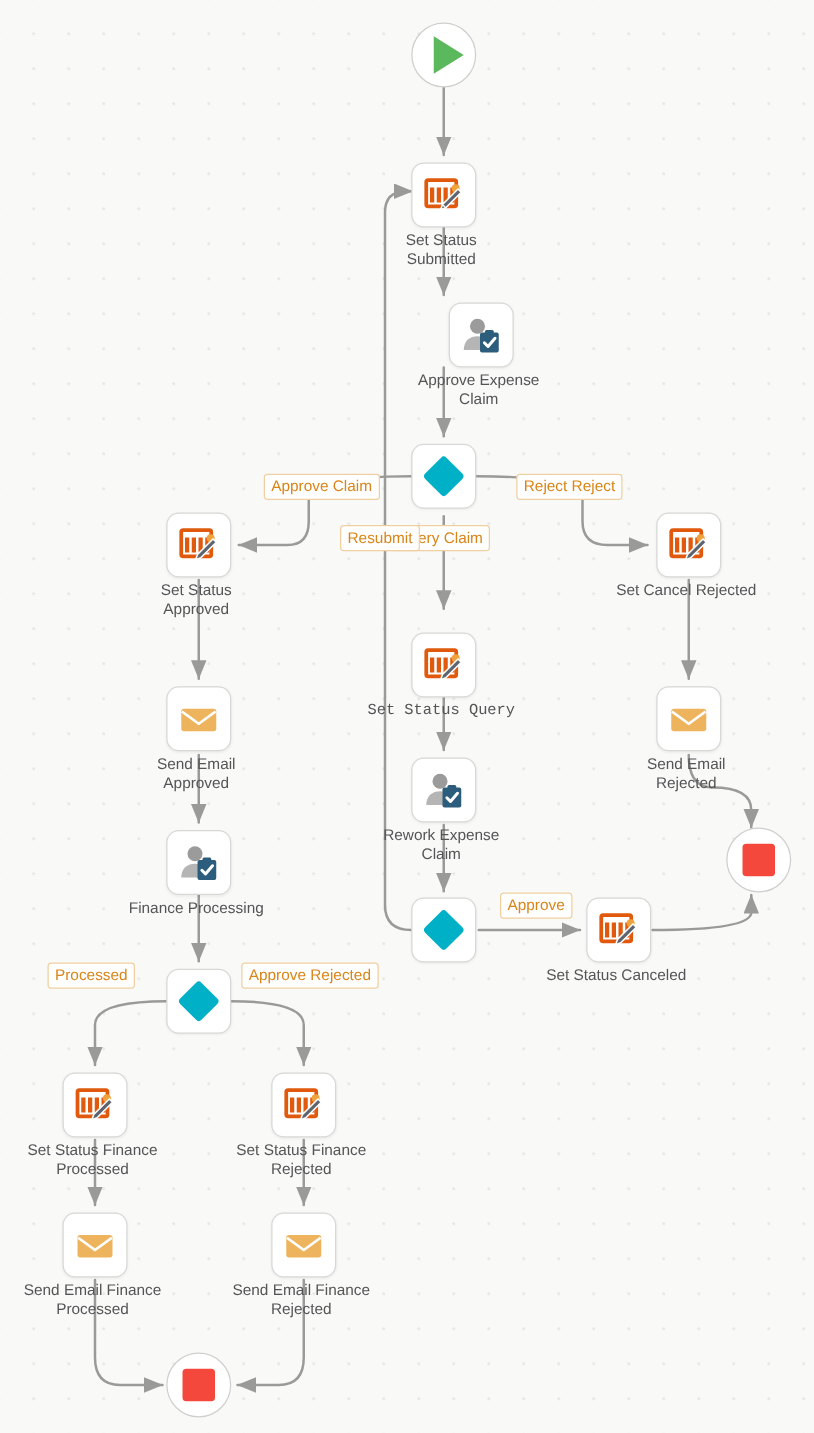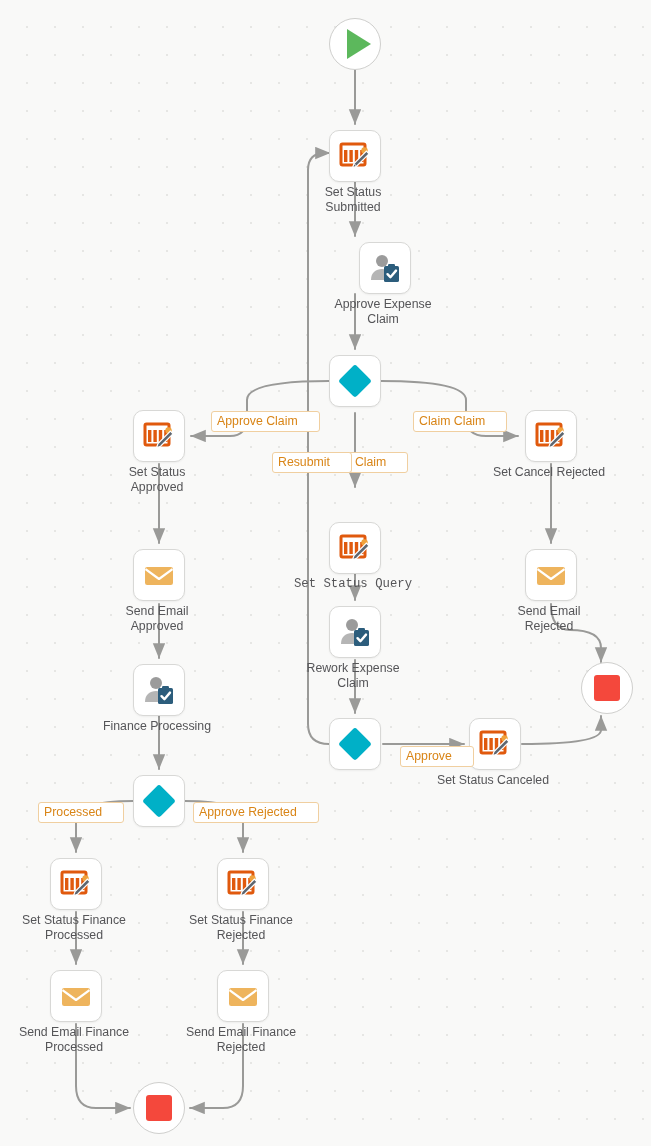--- a/index.html
+++ b/index.html
@@ -89,23 +89,22 @@
 
   
   .edge-label {
     position: absolute;
     background: #ffffff;
     border: 1px solid #f0cfa0;
     border-radius: 3px;
     color: #d98517;
     font-size: 12.3px;
     line-height: 14px;
-    padding: 2px 21px 3px 5px;
+    padding: 2px 5px 3px 5px;
     white-space: nowrap;
-    margin-top: 32px;
   }
 
   
   .icon {
     width: 34px;
     height: 34px;
     display: block;
   }
   .play-tri {
     width: 0; height: 0;
@@ -326,21 +325,21 @@
 Rejected</div>
   </div>
 
   <div class="node" style="left:133px; top:1082px;">
     <div class="event-circle">
       <div class="stop-sq"></div>
     </div>
     <div class="node-label"></div>
   </div>
 
-  <div class="node" style="left:329px; top:522px;font-family:Liberation Mono, monospace;">
+  <div class="node" style="left:329px; top:506px;font-family:Liberation Mono, monospace;">
     <div class="task-box">
       <svg class="icon" viewBox="0 0 34 34">
         <rect x="3" y="5" width="24" height="21" rx="1.5" fill="none" stroke="#e0590d" stroke-width="3"></rect>
         <rect x="6" y="11" width="3.4" height="12" fill="#e0590d"></rect>
         <rect x="11.4" y="11" width="3.4" height="12" fill="#e0590d"></rect>
         <rect x="16.8" y="11" width="3.4" height="12" fill="#e0590d"></rect>
         <rect x="22.2" y="11" width="3.4" height="12" fill="#e0590d"></rect>
         <circle cx="26.5" cy="11.5" r="3.2" fill="#f0a23c"></circle>
         <path d="M28.4,12.2 L31,14.8 L18.6,27.2 L14.5,28.7 L16,24.6 z" fill="#5d6670" stroke="#ffffff" stroke-width="1.2"></path>
       </svg>
@@ -412,21 +411,21 @@
 
   <div class="node" style="left:581px; top:662px;">
     <div class="event-circle">
       <div class="stop-sq"></div>
     </div>
     <div class="node-label"></div>
   </div>
 
   <div class="edge-label" style="left:211px; top:379px;">Approve Claim</div>
 
-  <div class="edge-label" style="left:413px; top:379px;">Claim Claim</div>
+  <div class="edge-label" style="left:413px; top:379px;">Reject Reject</div>
 
   <div class="edge-label" style="left:312px; top:420px;">Query Claim</div>
 
   <div class="edge-label" style="left:272px; top:420px;">Resubmit</div>
 
   <div class="edge-label" style="left:400px; top:714px;">Approve</div>
 
   <div class="edge-label" style="left:38px; top:770px;">Processed</div>
 
   <div class="edge-label" style="left:193px; top:770px;">Approve Rejected</div>

